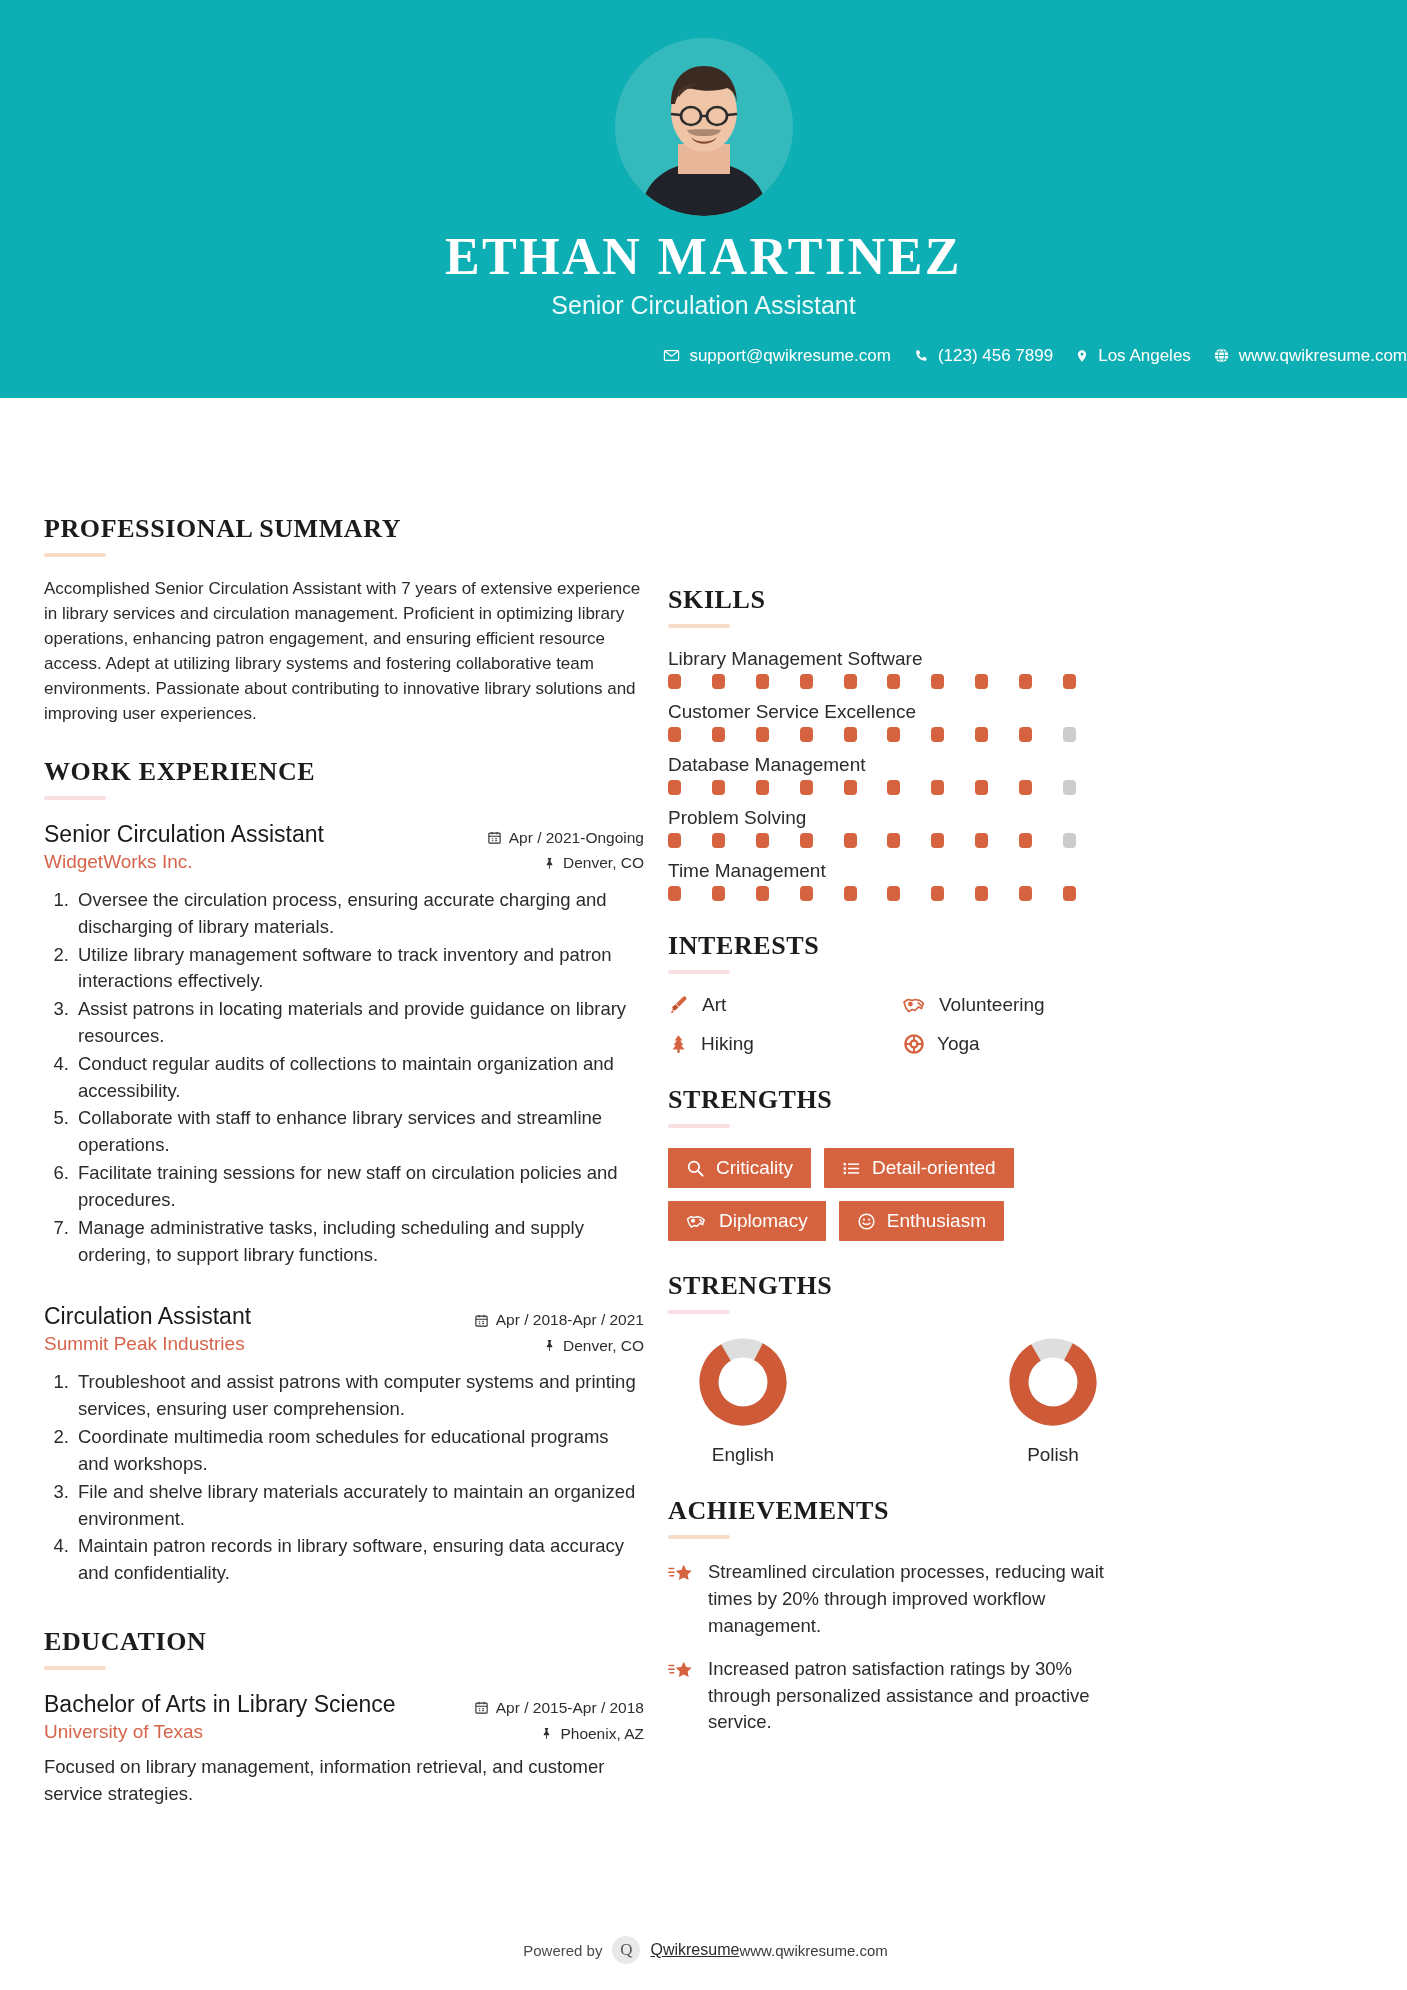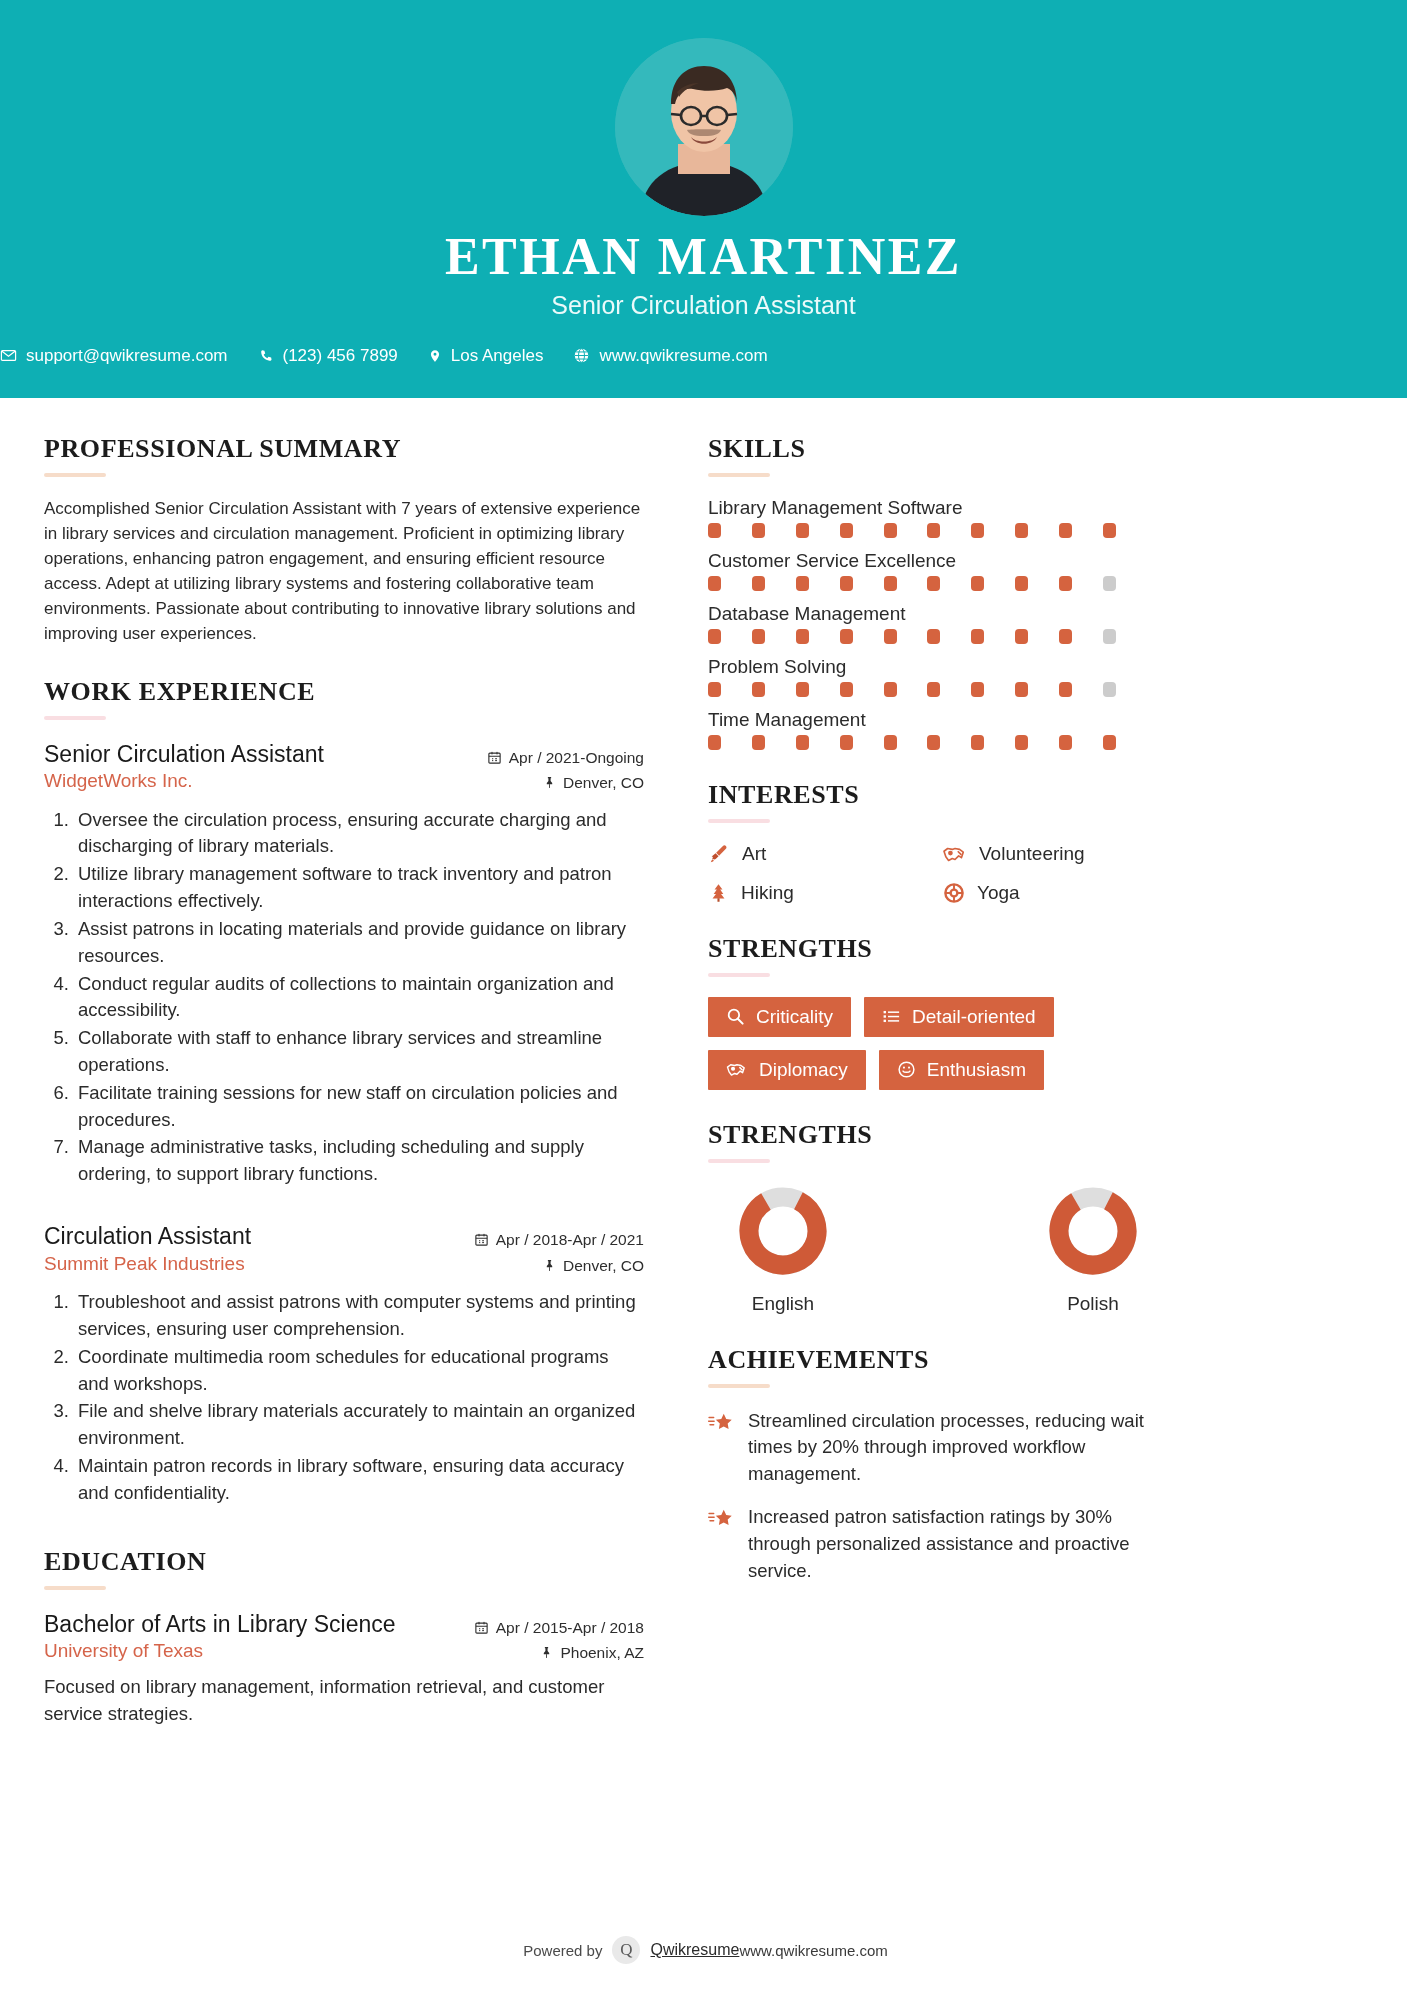--- a/index.html
+++ b/index.html
@@ -44,40 +44,41 @@
   }
   .job-title {
     font-size: 25px;
     color: #eafafa;
     margin-top: 6px;
     font-weight: 400;
   }
   .contact-row {
     margin-top: 26px;
     display: flex;
-    justify-content: flex-start;
-    align-items: center;
-    gap: 30px;
+    justify-content: flex-end;
+    align-items: center;
+    gap: 22px;
     flex-wrap: wrap;
   }
   .contact-item {
     display: flex;
     align-items: center;
     gap: 9px;
     color: #ffffff;
     font-size: 17px;
   }
   .contact-item svg { display: block; }
 
   
   .body-wrap {
     display: flex;
     padding: 36px 44px 0 44px;
-    gap: 64px;
+    gap: 24px;
     flex: 1;
+    align-items: center;
   }
   .col-left { width: 600px; flex: none; }
   .col-right { width: 460px; flex: none; }
 
   .sec-title {
     font-family: "Liberation Serif", serif;
     font-weight: bold;
     font-size: 26px;
     letter-spacing: 0.6px;
     color: #1c1c1c;

